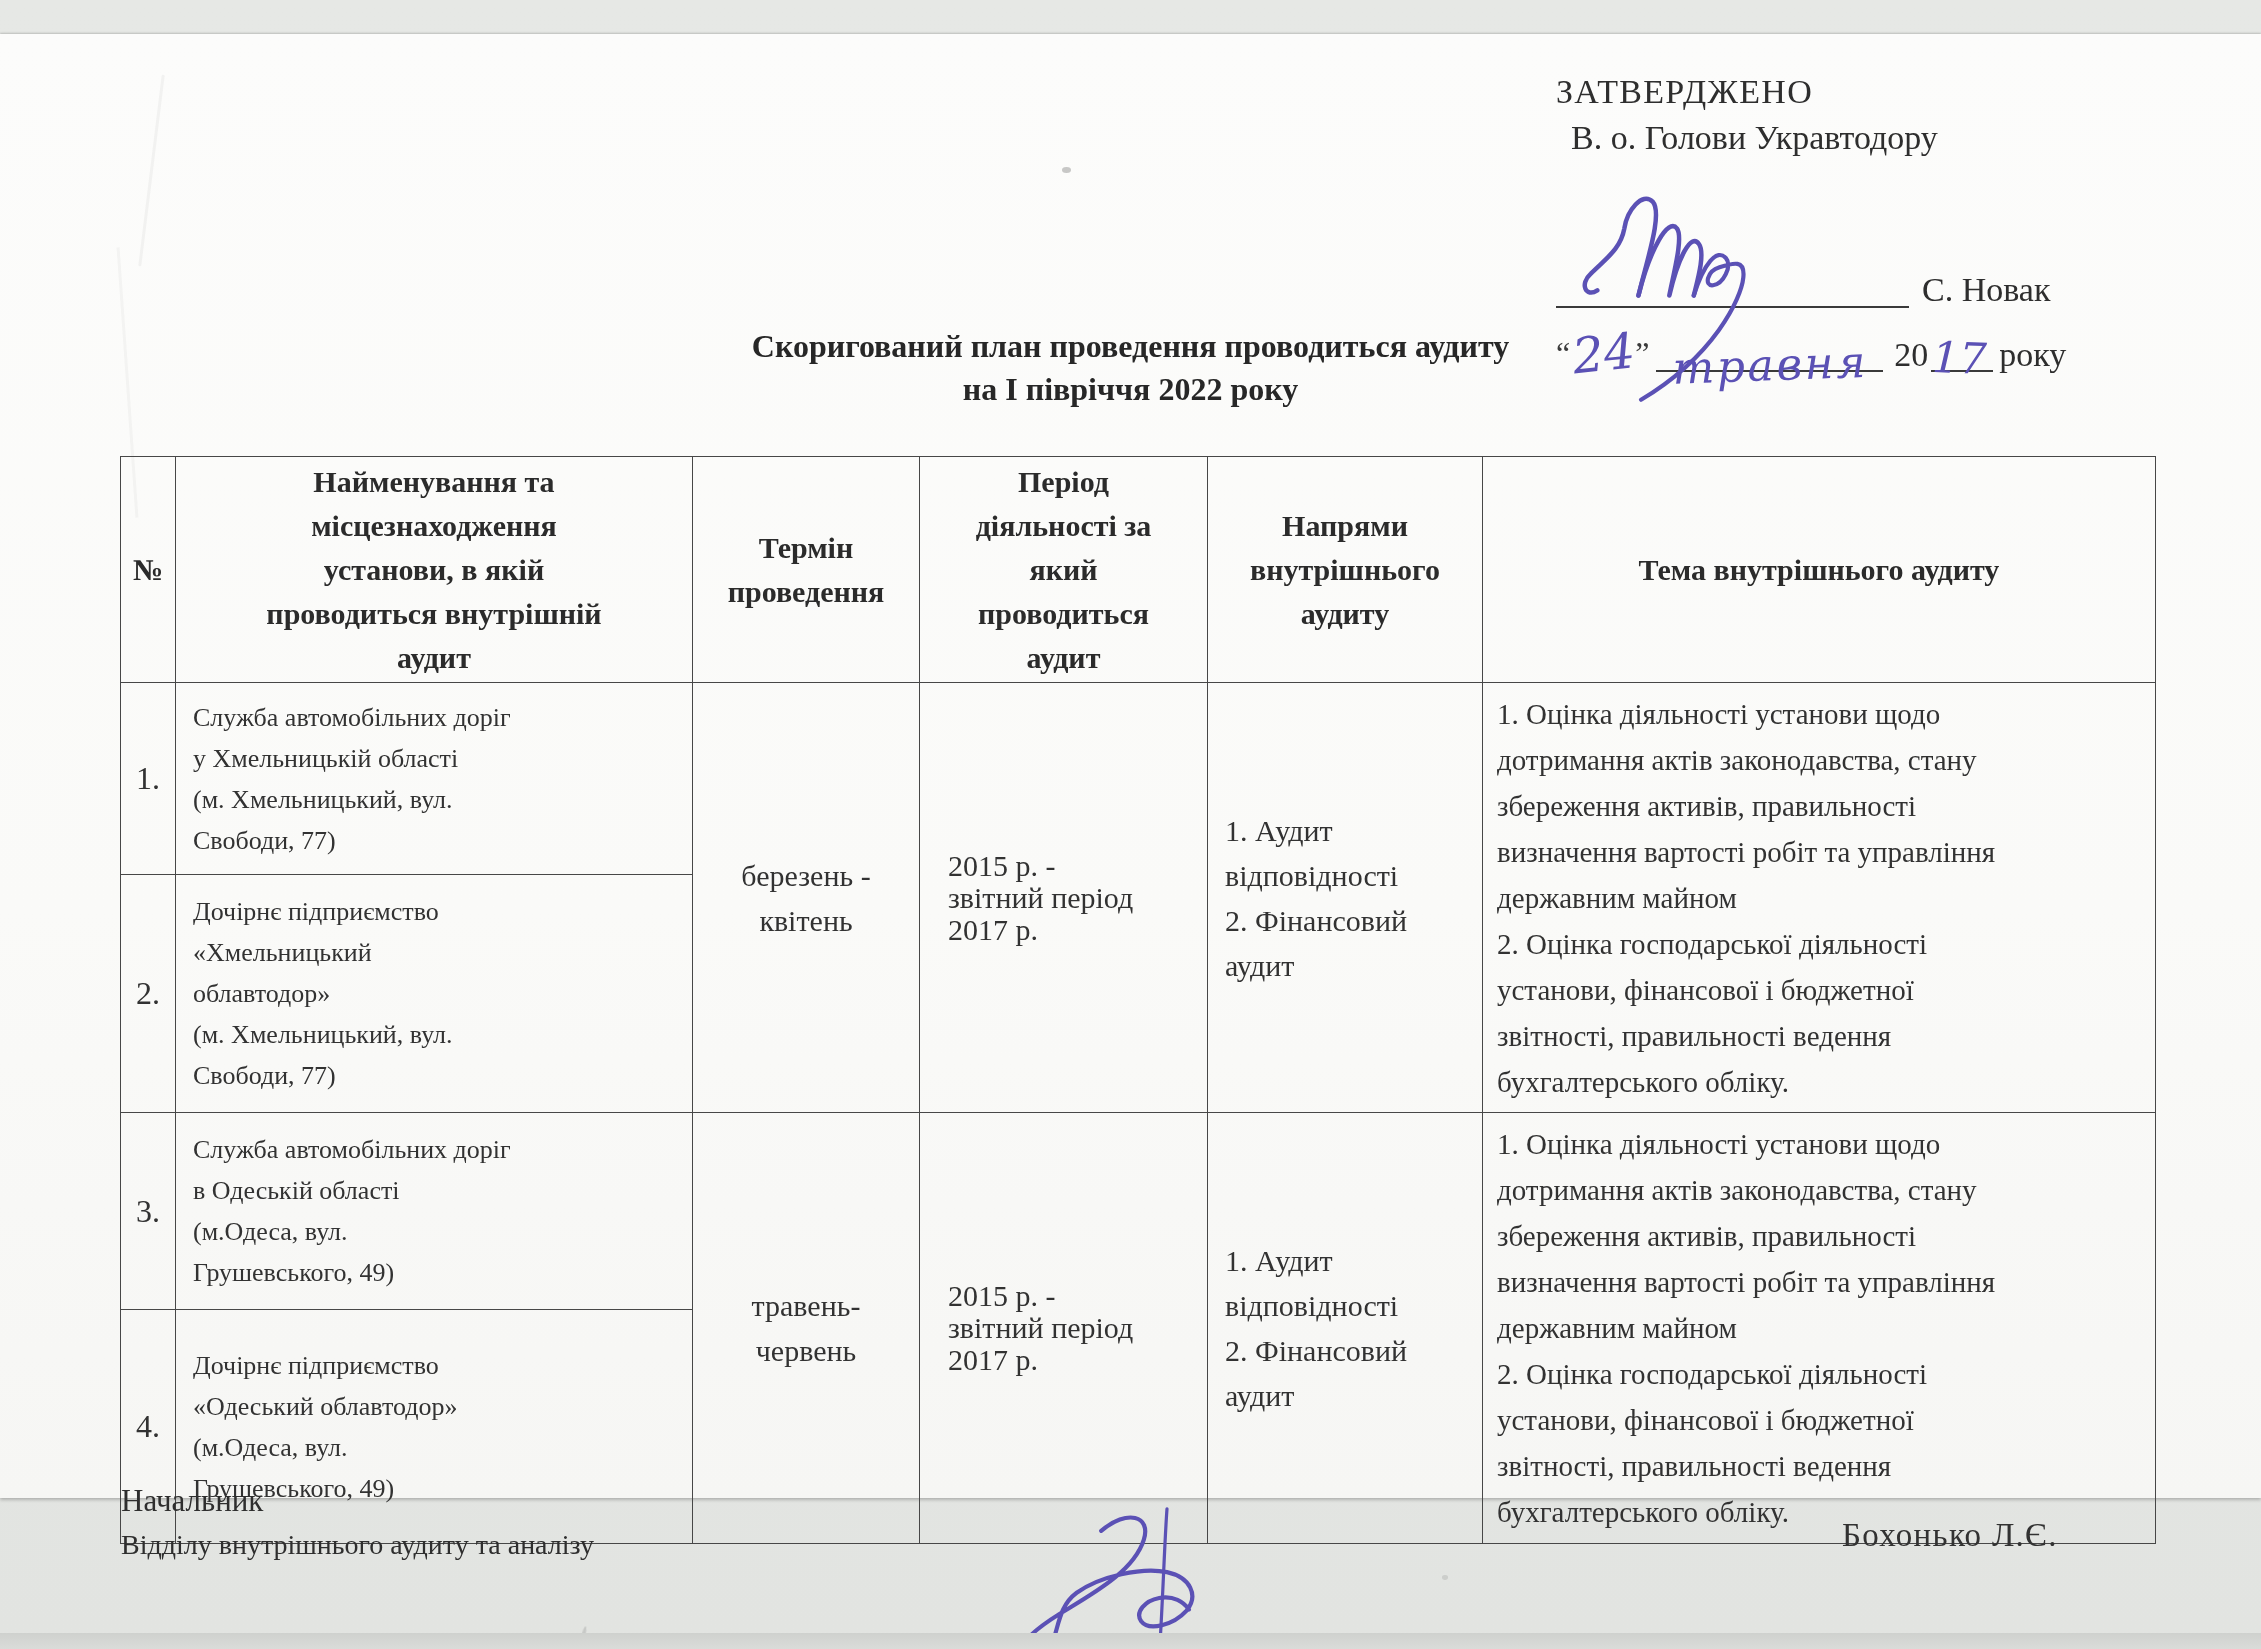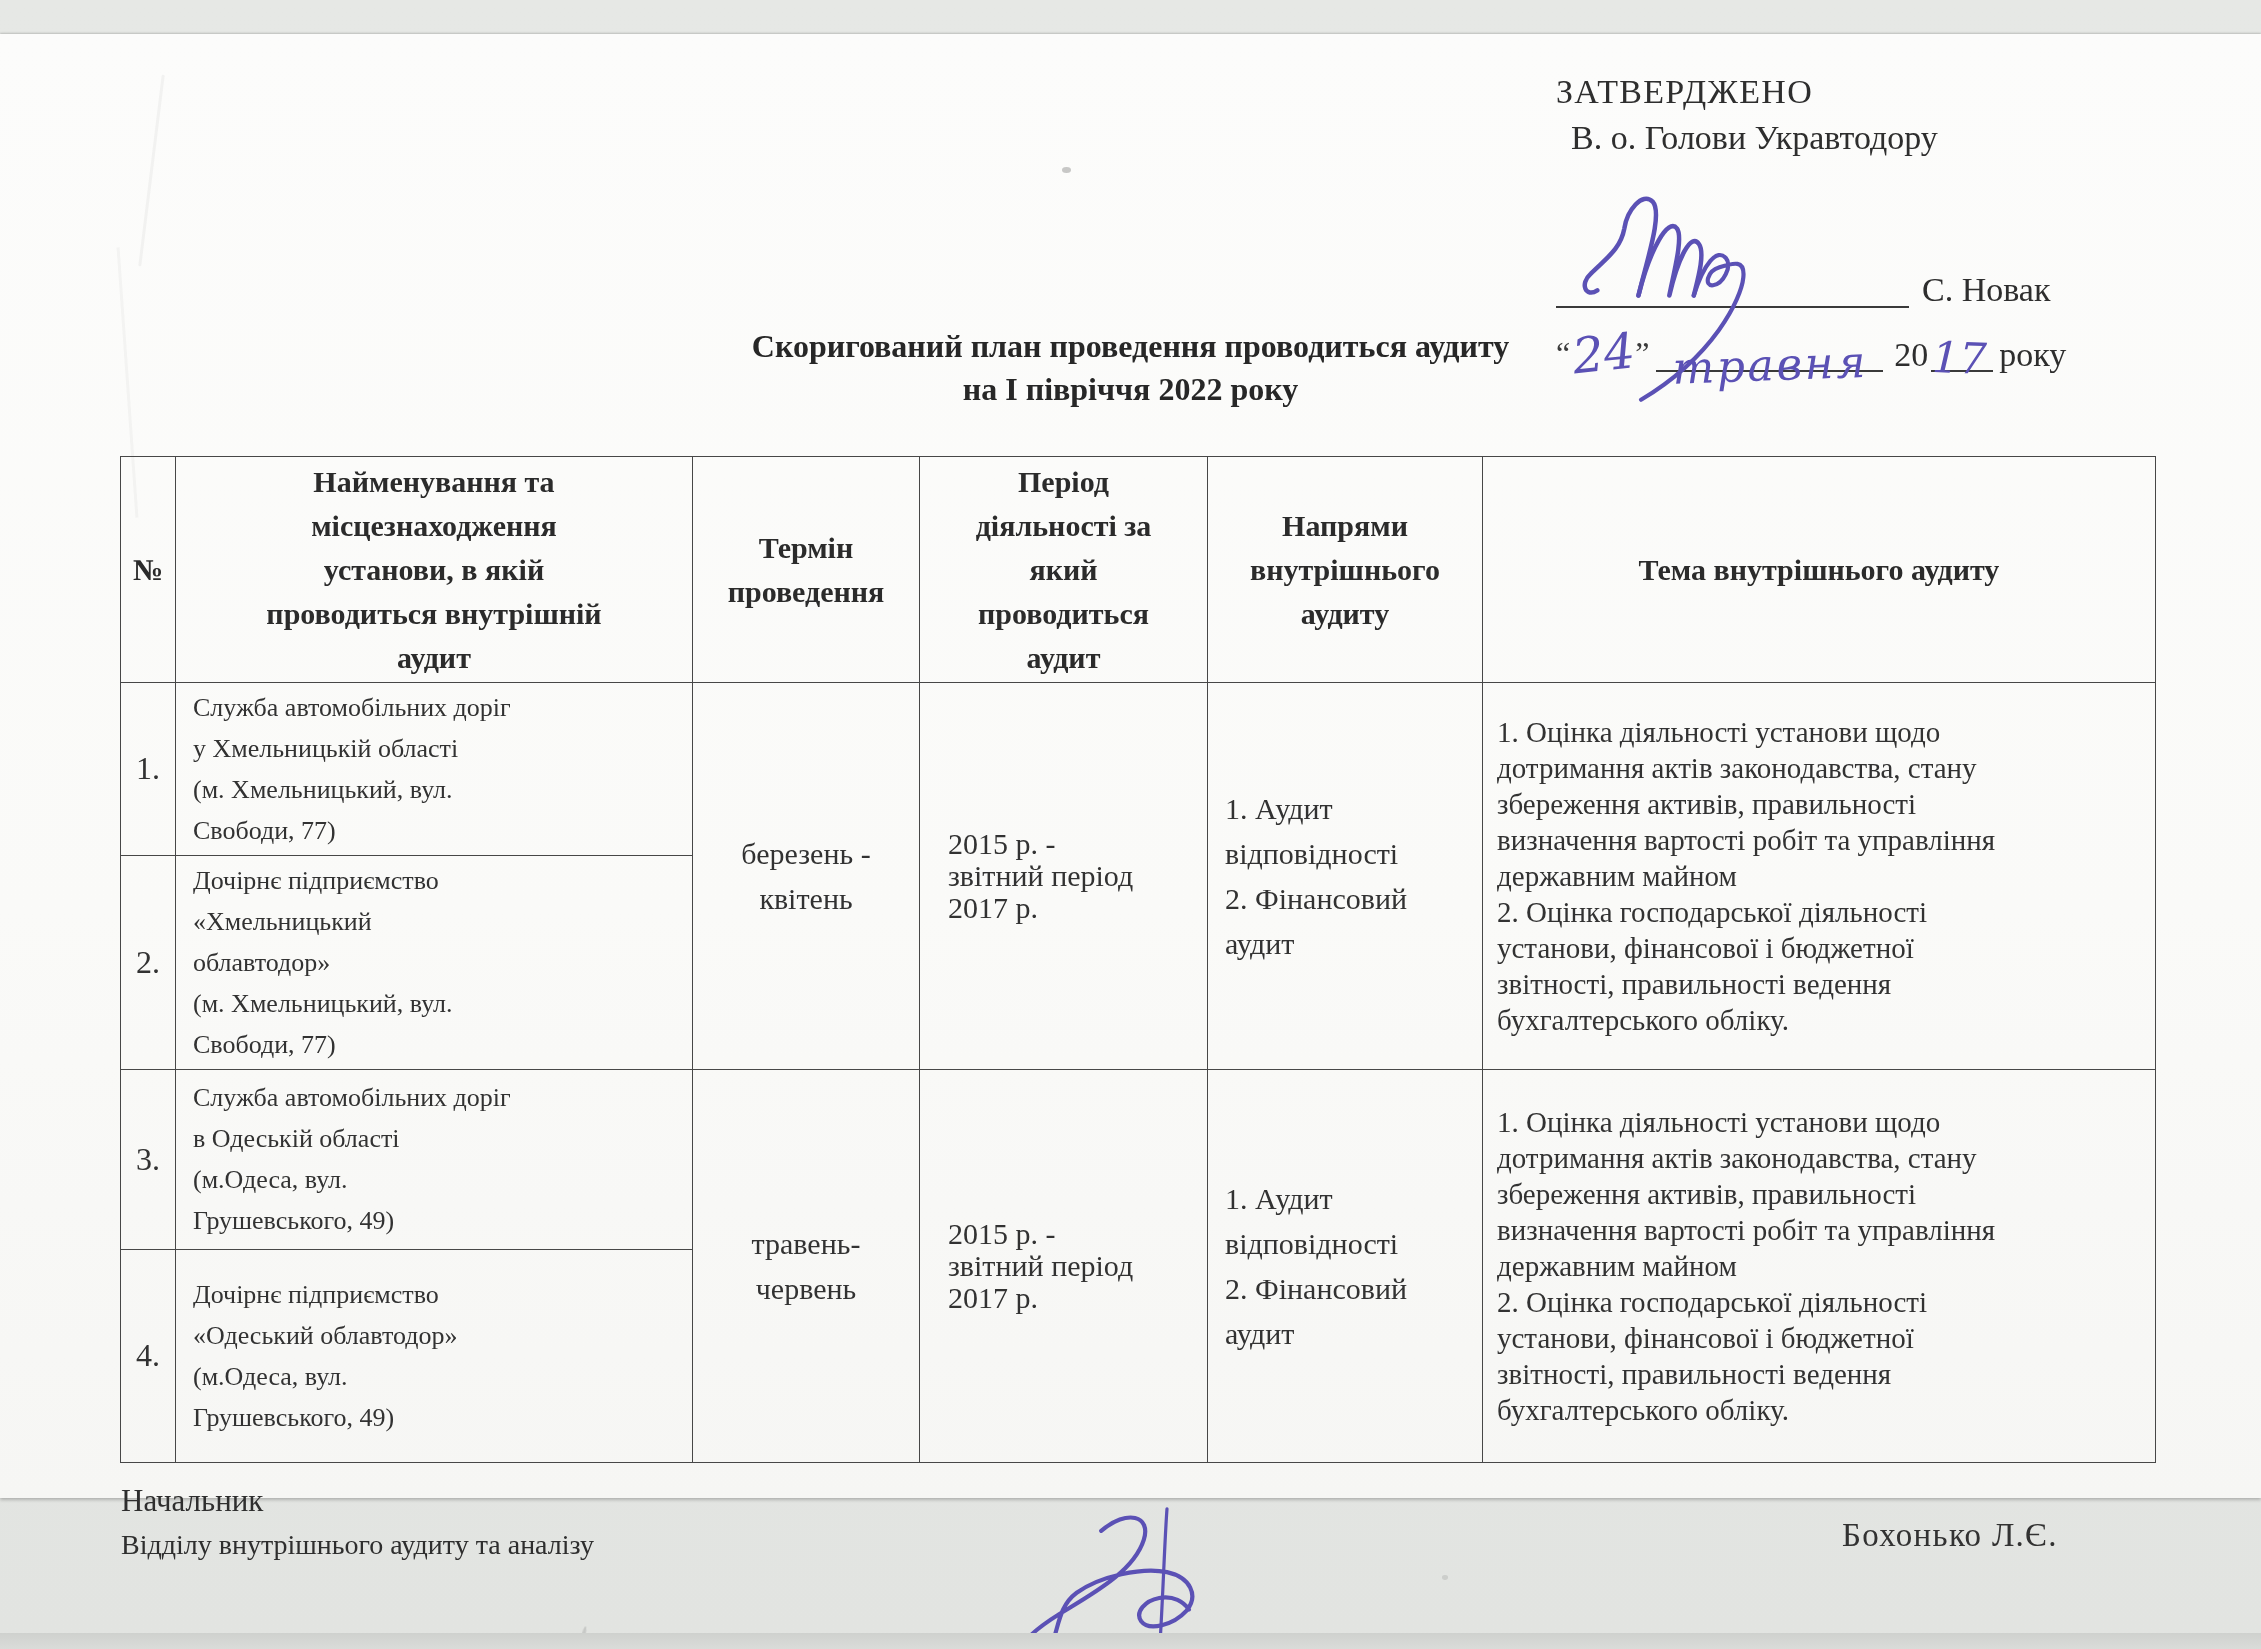--- a/index.html
+++ b/index.html
@@ -53,21 +53,21 @@
     border-collapse:collapse;table-layout:fixed;
     color:#323232;
   }
   table.plan th, table.plan td{border:1.9px solid #474747;vertical-align:middle;overflow:hidden;}
   table.plan th{font-size:30px;font-weight:bold;line-height:44px;text-align:center;white-space:pre-line;color:#2b2b2b;padding:1.3px 3.9px;}
   td.c-num{font-size:32px;text-align:center;}
   td.c-org{font-size:26px;line-height:41px;white-space:pre-line;text-align:left;padding:3.9px 6.4px 3.9px 17px;}
   td.c-term{font-size:30px;line-height:45px;white-space:pre-line;text-align:center;}
   td.c-period{font-size:30px;line-height:32px;white-space:pre-line;text-align:left;padding-left:28px;}
   td.c-dirs{font-size:30px;line-height:45px;white-space:pre-line;text-align:left;padding-left:17px;}
-  td.c-topic{font-size:29px;line-height:36px;white-space:pre-line;text-align:left;padding:7.7px 10.3px 7.7px 14px;}
+  td.c-topic{font-size:29px;line-height:46px;white-space:pre-line;text-align:left;padding:7.7px 10.3px 7.7px 14px;}
 
   
   .f-pos{position:absolute;left:121px;top:1449px;font-size:31px;color:#2e2e2e;}
   .f-dept{position:absolute;left:121px;top:1495px;font-size:28px;color:#2e2e2e;}
   .f-name{position:absolute;left:1842px;top:1483px;font-size:33px;color:#323232;letter-spacing:1.3px;}
 </style>
 </head>
 <body>
 
 <div class="page">

